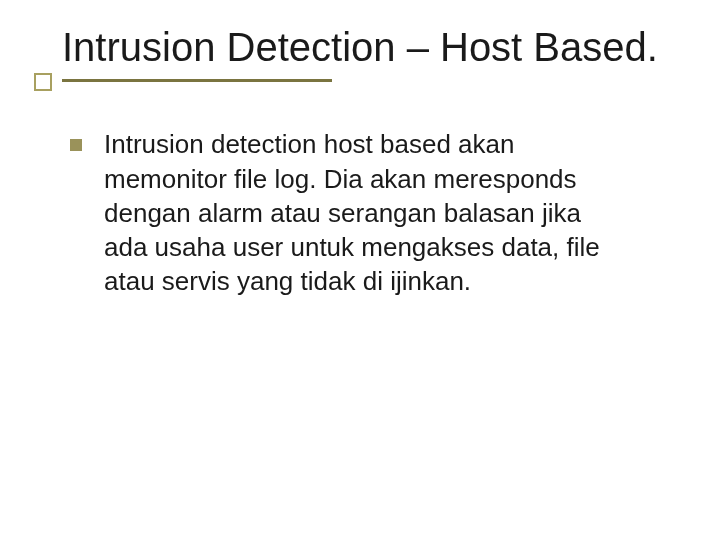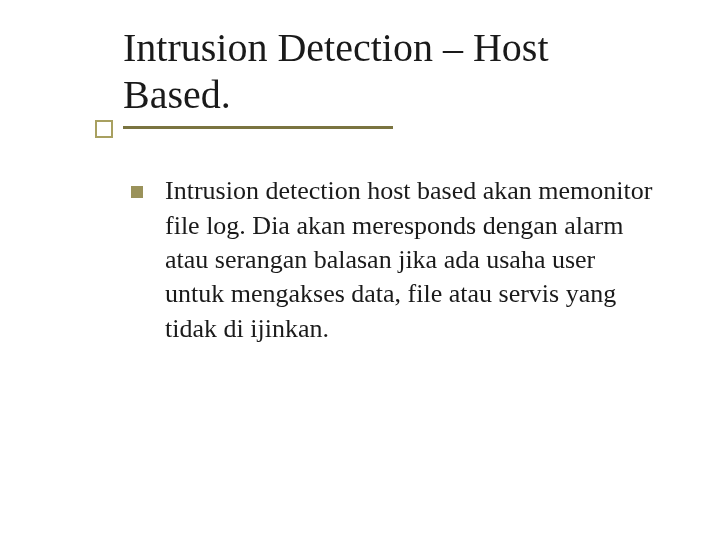--- a/index.html
+++ b/index.html
@@ -10,23 +10,22 @@
   body {
     width: 720px;
     height: 540px;
     background: #ffffff;
     font-family: Verdana, Geneva, sans-serif;
     overflow: hidden;
   }
   .slide {
     width: 100%;
     height: 100%;
-    padding: 24px 60px 40px 113px;
+    padding: 24px 60px 40px 52px;
     position: relative;
-    font-family: Liberation Serif, serif;
   }
   .title-wrap {
     position: relative;
     margin-left: 10px;
     margin-bottom: 36px;
   }
   .title {
     font-size: 40px;
     font-weight: 400;
     color: #1a1a1a;

